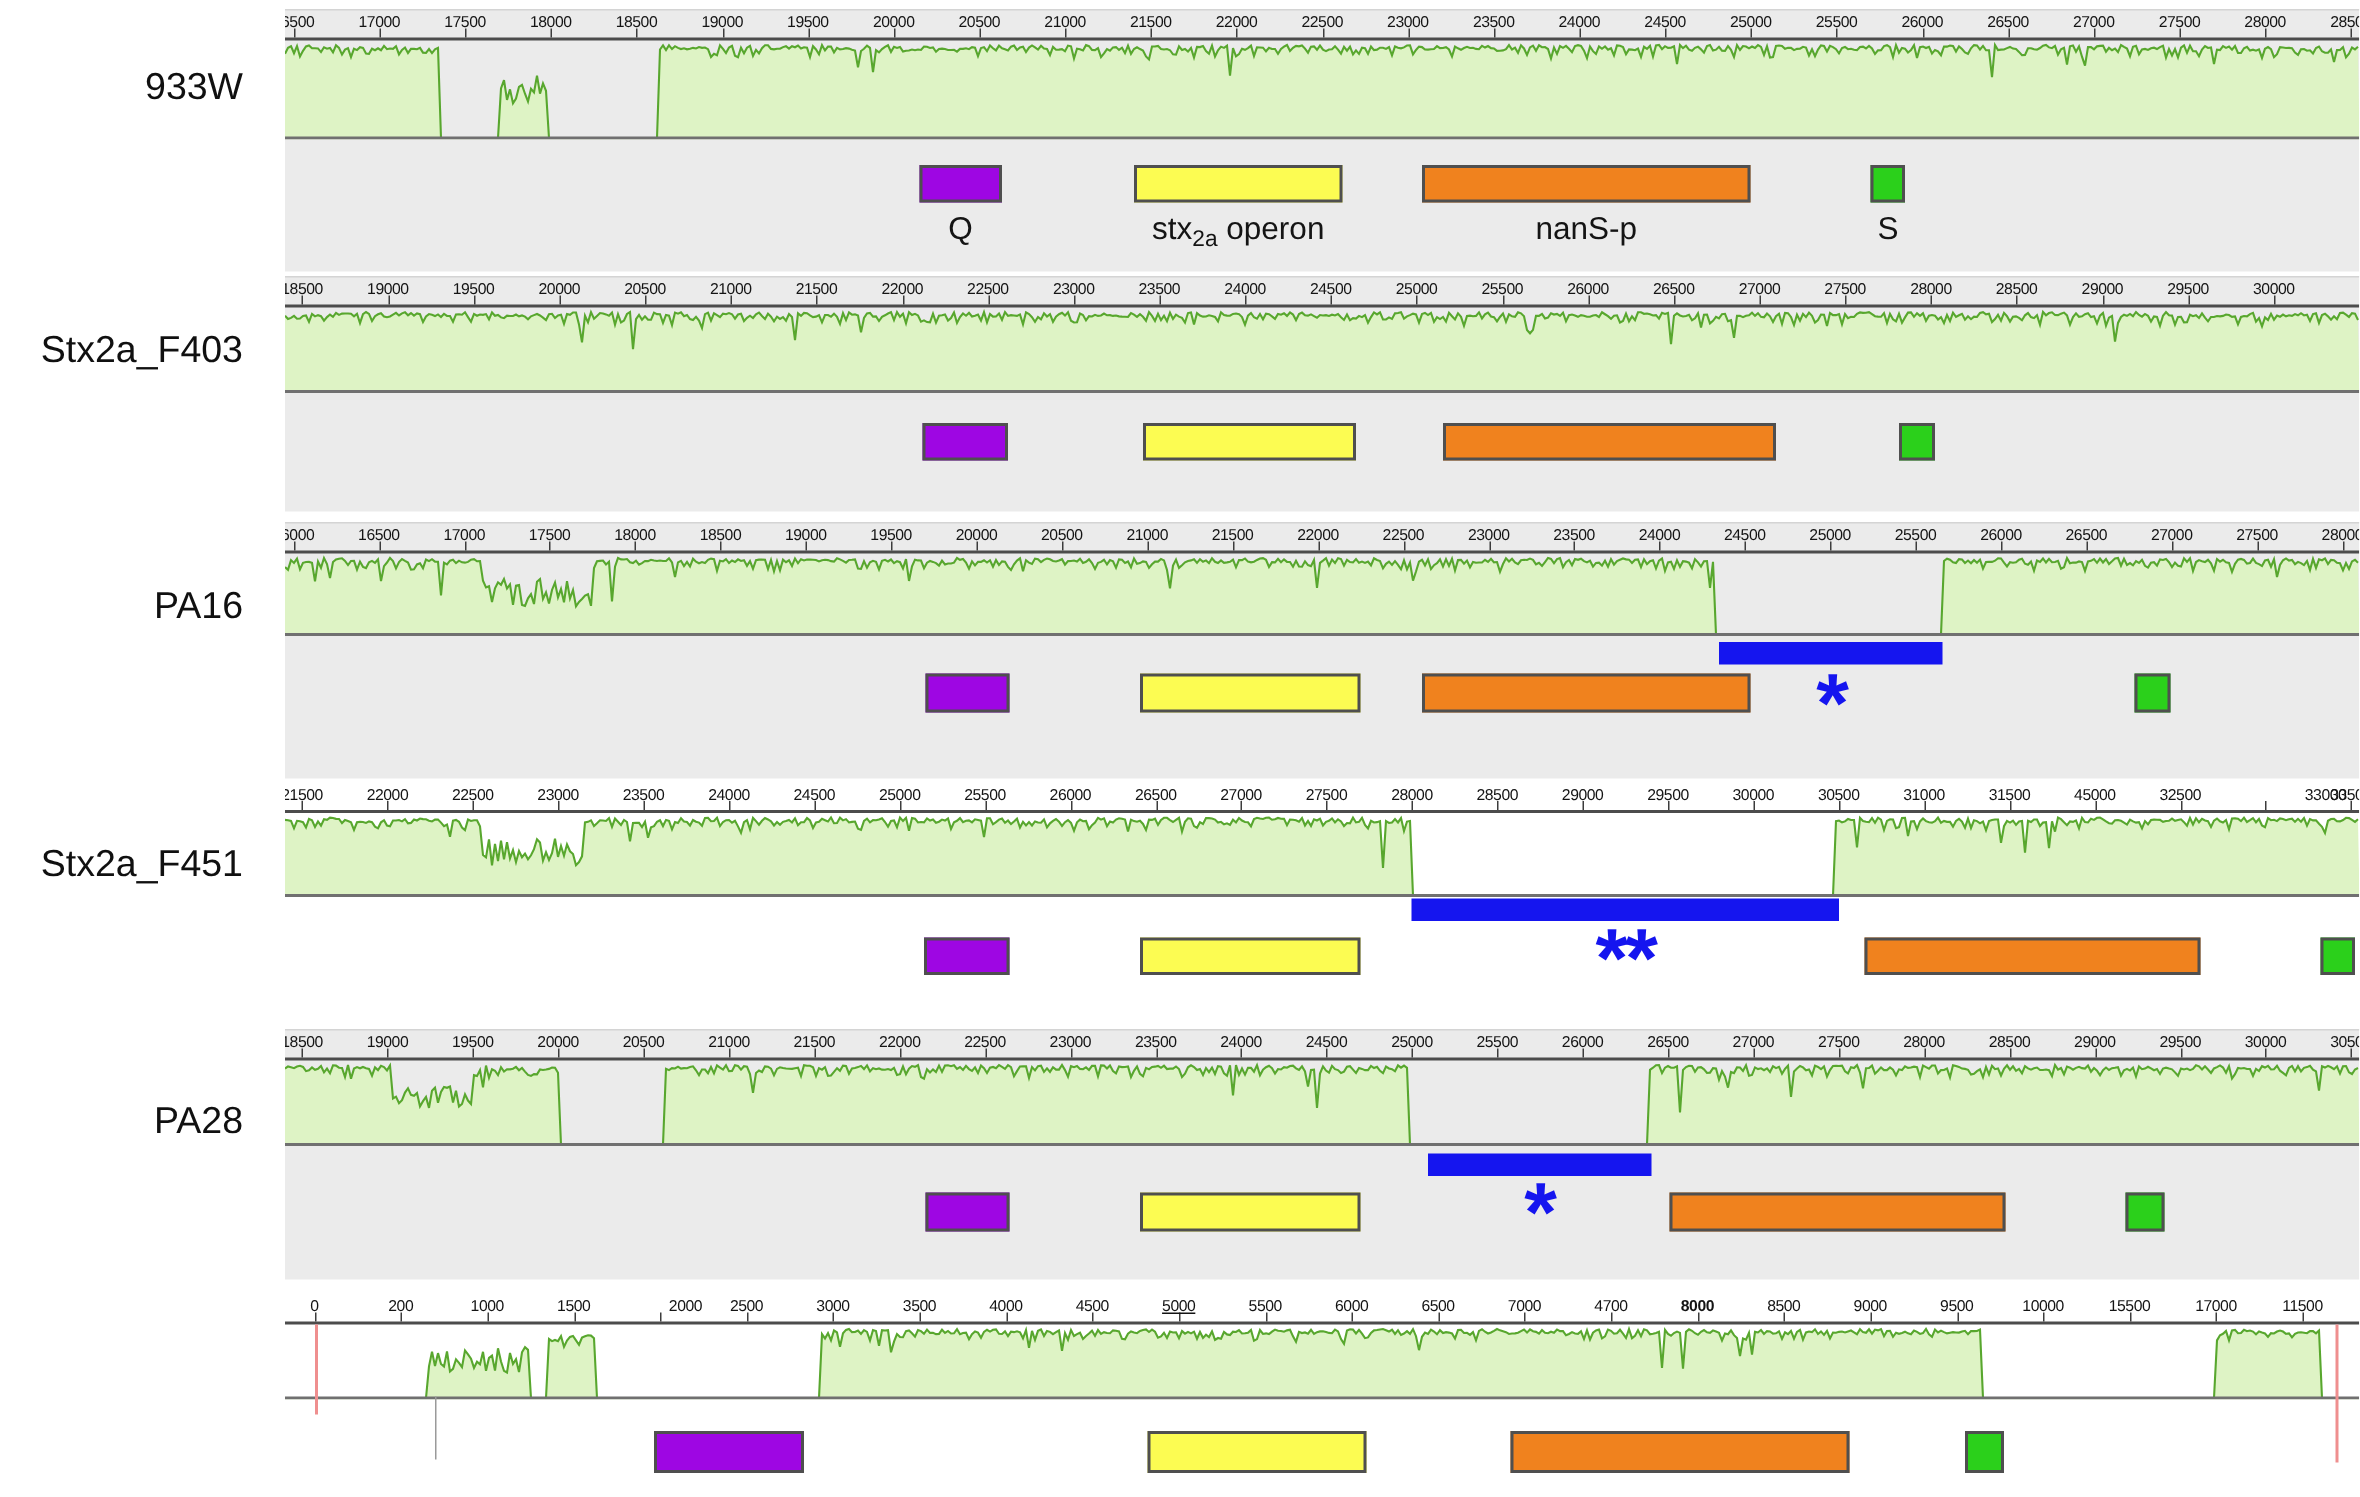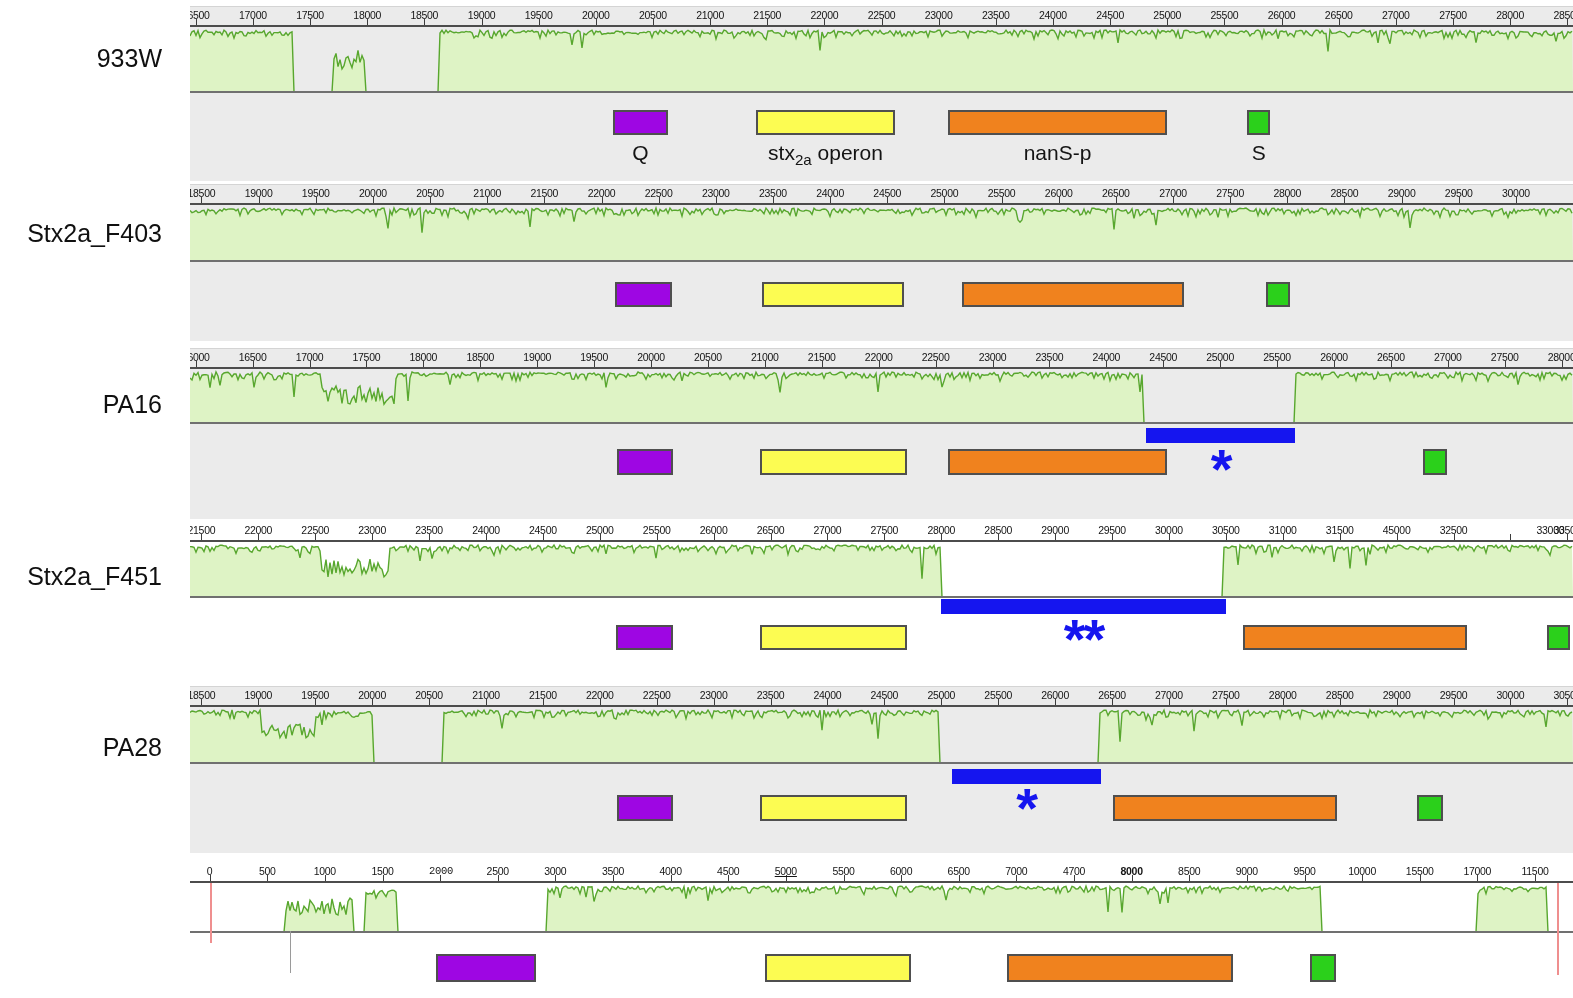--- a/index.html
+++ b/index.html
@@ -362,27 +362,27 @@
         <div class="gbox" style="left: 923.1px; width: 224.2px; top: 31px; height: 26px; background: rgb(240, 130, 30); border-color: rgb(79, 79, 79);"></div>
         <div class="gbox" style="left: 1227.1px; width: 26.2px; top: 31px; height: 26px; background: rgb(43, 208, 27); border-color: rgb(79, 79, 79);"></div>
       </div>
     </div>
     <div class="tracklabel" style="top: 733px; left: 0px; width: 162px; text-align: right;">PA28</div>
     <div class="band" style="top: 861px; height: 137px;">
       <div class="ruler" style="height: 22px;">
         <div class="tick" style="left: 19.6px;"></div>
         <span class="ticklabel" style="left: 19.6px;">0</span>
         <div class="tick" style="left: 77.2px;"></div>
-        <span class="ticklabel" style="left: 77.2px;">500</span>
+        <span class="ticklabel" style="left: 77.2px;">200</span>
         <div class="tick" style="left: 134.8px;"></div>
         <span class="ticklabel" style="left: 134.8px;">1000</span>
         <div class="tick" style="left: 192.5px;"></div>
         <span class="ticklabel" style="left: 192.5px;">1500</span>
         <div class="tick" style="left: 250.1px;"></div>
-        <span class="ticklabel" style="left: 251px; font-family: Liberation Mono, monospace;">2000</span>
+        <span class="ticklabel" style="left: 267px;">2000</span>
         <div class="tick" style="left: 307.7px;"></div>
         <span class="ticklabel" style="left: 307.7px;">2500</span>
         <div class="tick" style="left: 365.3px;"></div>
         <span class="ticklabel" style="left: 365.3px;">3000</span>
         <div class="tick" style="left: 423px;"></div>
         <span class="ticklabel" style="left: 423px;">3500</span>
         <div class="tick" style="left: 480.6px;"></div>
         <span class="ticklabel" style="left: 480.6px;">4000</span>
         <div class="tick" style="left: 538.2px;"></div>
         <span class="ticklabel" style="left: 538.2px;">4500</span>

